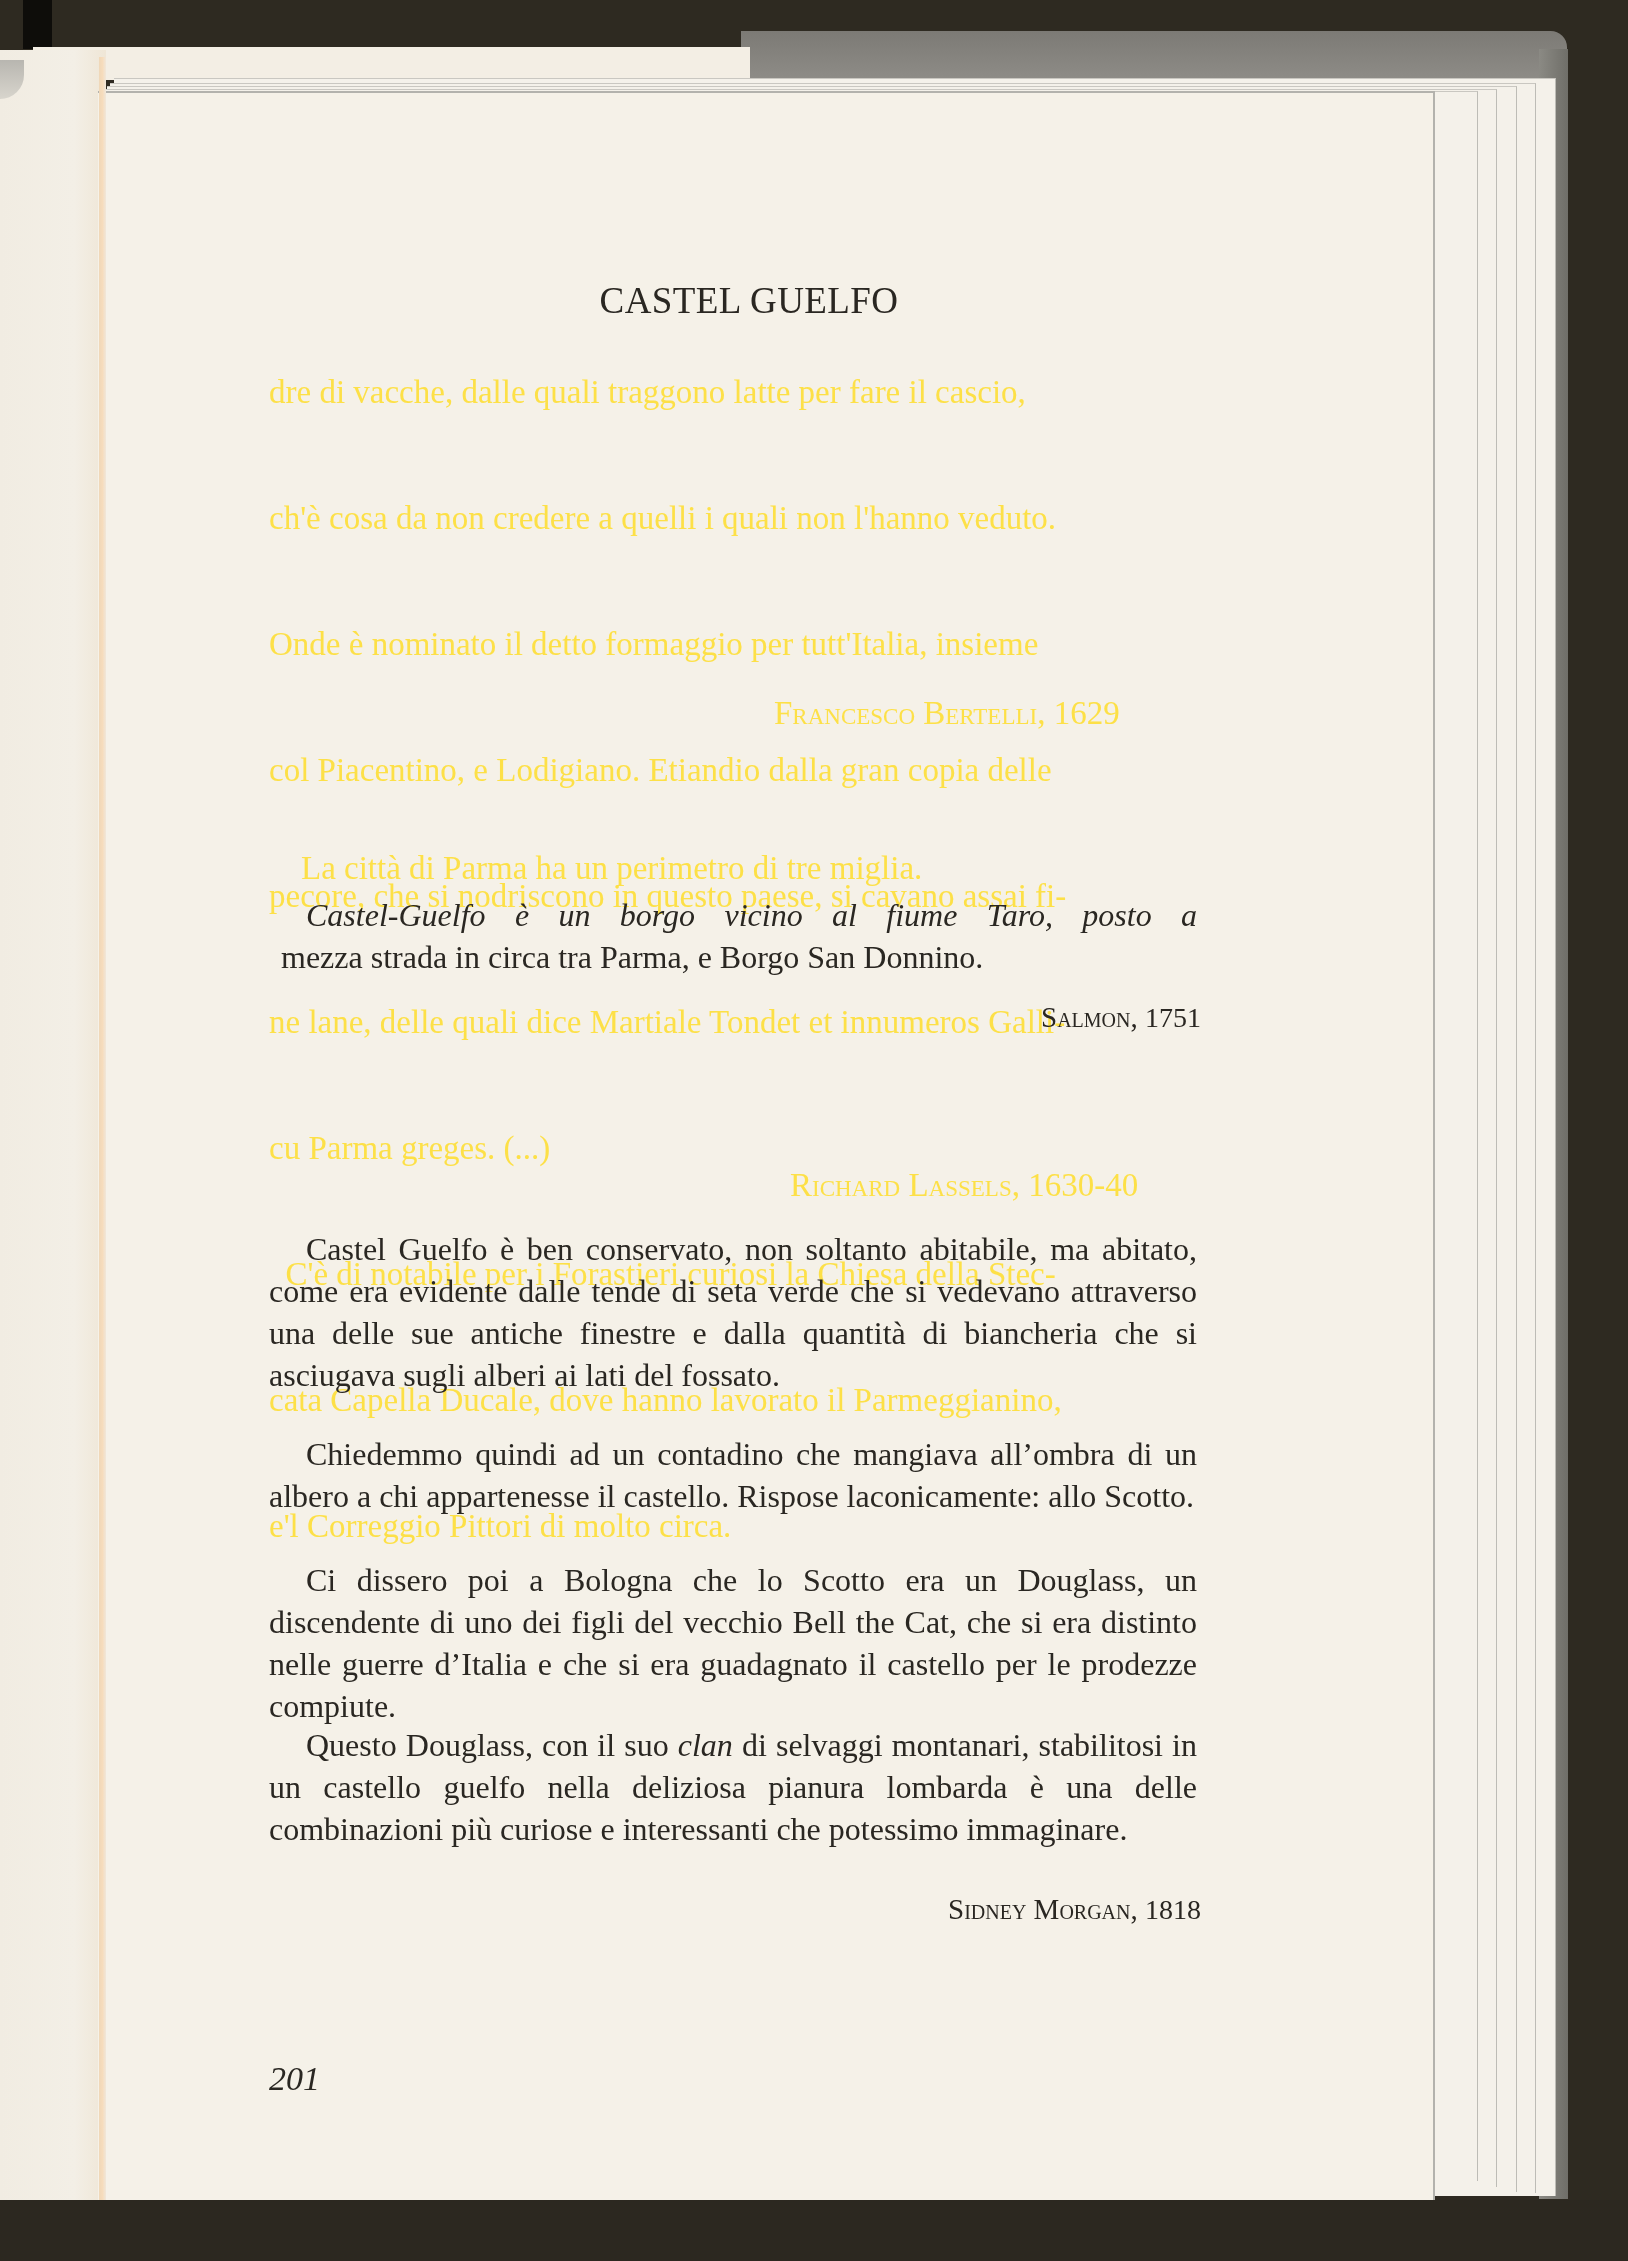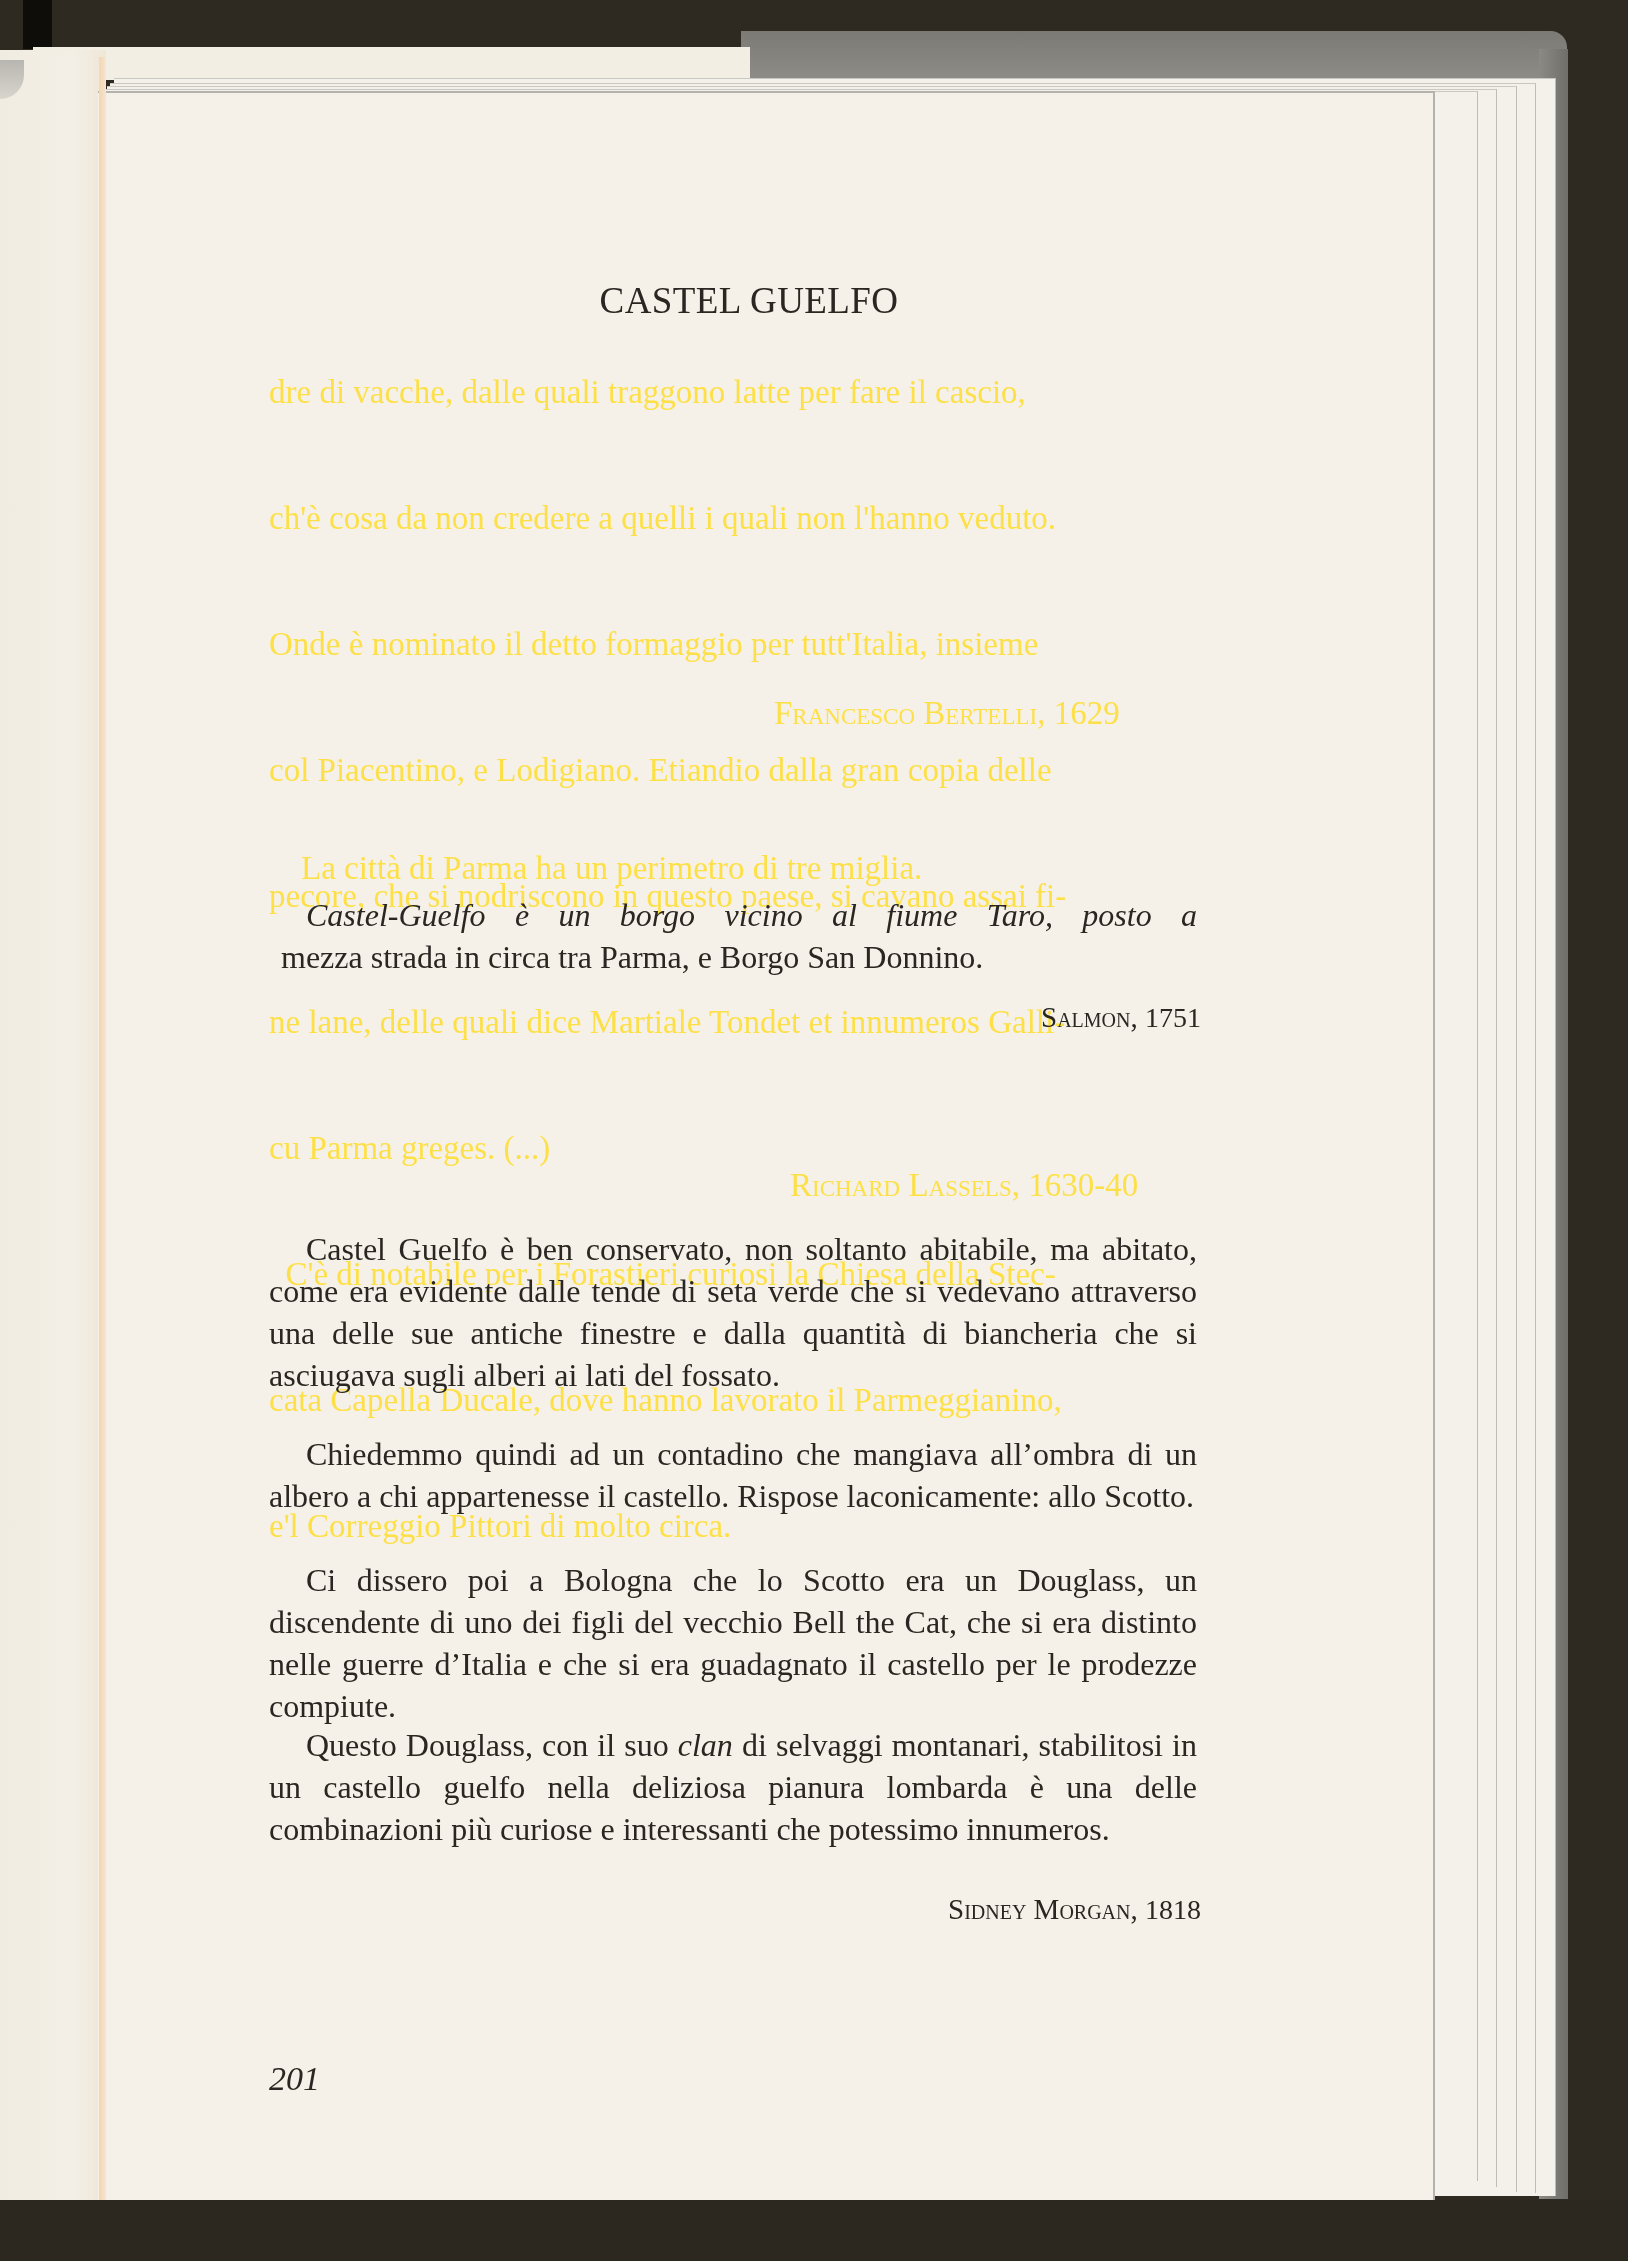--- a/index.html
+++ b/index.html
@@ -186,21 +186,21 @@
     <p class="attribution" style="top:997px;">
       <span>Salmon,</span>
       <span class="year">1751</span>
     </p>
   </div>
 
   <div>
     <p class="para indent" style="top:1228px;">Castel Guelfo è ben conservato, non soltanto abitabile, ma abitato, come era evidente dalle tende di seta verde che si vedevano attraverso una delle sue antiche finestre e dalla quantità di biancheria che si asciugava sugli alberi ai lati del fossato.</p>
     <p class="para indent" style="top:1433px;">Chiedemmo quindi ad un contadino che mangiava all’ombra di un albero a chi appartenesse il castello. Rispose laconicamente: allo Scotto.</p>
     <p class="para indent" style="top:1559px;">Ci dissero poi a Bologna che lo Scotto era un Douglass, un discendente di uno dei figli del vecchio Bell the Cat, che si era distinto nelle guerre d’Italia e che si era guadagnato il castello per le prodezze compiute.</p>
-    <p class="para indent" style="top:1724px;"><span>Questo Douglass, con il suo </span><em>clan</em><span> di selvaggi montanari, stabilitosi in un castello guelfo nella deliziosa pianura lombarda è una delle combinazioni più curiose e interessanti che potessimo innumeros.</span></p>
+    <p class="para indent" style="top:1724px;"><span>Questo Douglass, con il suo </span><em>clan</em><span> di selvaggi montanari, stabilitosi in un castello guelfo nella deliziosa pianura lombarda è una delle combinazioni più curiose e interessanti che potessimo immaginare.</span></p>
     <p class="attribution" style="top:1889px;">
       <span>Sidney Morgan,</span>
       <span class="year">1818</span>
     </p>
   </div>
 
   <p class="page-number">201</p>
 </div>
 
 <div class="bottom-shadow"></div>

